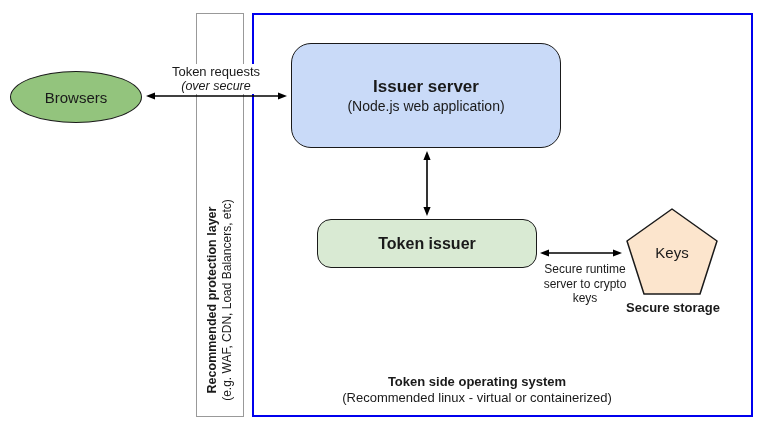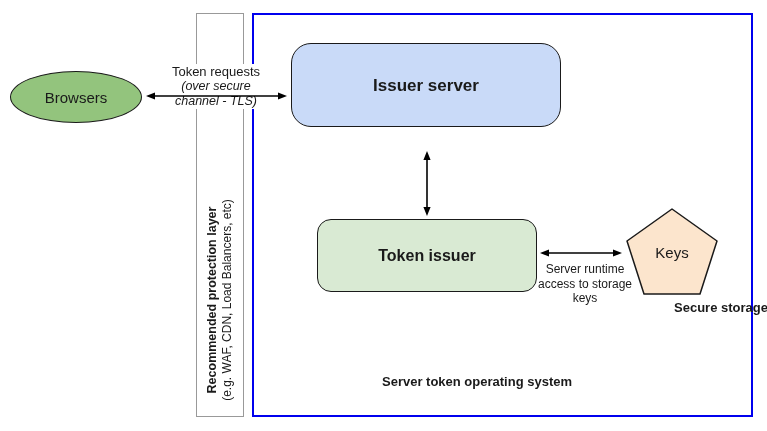--- a/index.html
+++ b/index.html
@@ -36,42 +36,42 @@
 
   
   .browsers{
     left:10px;top:71px;width:132px;height:52px;
     background:var(--browsers_fill,#93c47d);
     border:1.5px solid #1a1a1a;border-radius:50%;
     display:flex;align-items:center;justify-content:center;
     font-size:15px;box-sizing:border-box;
   }
   .issuer-server{
-    left:291px;top:43px;width:270px;height:84px;
+    left:291px;top:43px;width:270px;height:105px;
     background:var(--issuer_server_fill,#c9daf8);
     border:1.5px solid #1a1a1a;border-radius:20px;
     display:flex;flex-direction:column;align-items:center;justify-content:center;
     box-sizing:border-box;text-align:center;
   }
   .issuer-server .title{font-weight:bold;font-size:17px;line-height:21px;}
   .issuer-server .subtitle{font-size:14px;line-height:18px;}
   .token-issuer{
-    left:317px;top:219px;width:220px;height:73px;
+    left:317px;top:219px;width:220px;height:49px;
     background:var(--token_issuer_fill,#d9ead3);
     border:1.5px solid #1a1a1a;border-radius:14px;
     display:flex;flex-direction:row;align-items:center;justify-content:center;
     box-sizing:border-box;text-align:center;
   }
   .token-issuer .title{font-weight:bold;font-size:16px;line-height:20px;}
   .token-issuer .subtitle{font-size:13.5px;line-height:17px;}
 
   .keys-shape{left:620px;top:205px;}
   .keys-caption{
     left:673px;top:300px;transform:translateX(-50%);
-    font-weight:bold;font-size:13px;white-space:nowrap;margin-left:48px;
+    font-weight:bold;font-size:13px;white-space:nowrap;
   }
 
   
   .lbl{text-align:center;white-space:nowrap;}
   .token-requests-label{
     left:216px;top:64px;transform:translateX(-50%);
     background:#ffffff;padding:0 5px;line-height:15px;font-size:13px;
   }
   .token-requests-label .it{font-style:italic;font-size:12.5px;}
   .os-issuing-label{
@@ -90,44 +90,45 @@
 
 <div class="abs protection-layer"></div>
 <div class="abs os-box"></div>
 
 <div class="abs protection-label">
   <div class="l1">Recommended protection layer</div>
   <div class="l2">(e.g. WAF, CDN, Load Balancers, etc)</div>
 </div>
 
 <div class="abs os-label">
-  <div class="l1">Server token operating system</div>
+  <div class="l1">Token side operating system</div>
+  <div class="l2">(Recommended linux - virtual or containerized)</div>
 </div>
 
 <div class="abs lbl token-requests-label">
   <div>Token requests</div>
   <div class="it">(over secure</div>
-  <div class="it">channel - TLS)</div>
 </div>
 
 <div class="abs lbl os-issuing-label">
 </div>
 
 <div class="abs lbl secure-runtime-label">
-  <div>Server runtime</div>
-  <div>access to storage</div>
+  <div>Secure runtime</div>
+  <div>server to crypto</div>
   <div>keys</div>
 </div>
 
 <div class="abs browsers">
   <span>Browsers</span>
 </div>
 
 <div class="abs issuer-server">
   <div class="title">Issuer server</div>
+  <div class="subtitle">(Node.js web application)</div>
 </div>
 
 <div class="abs token-issuer">
   <div class="title">Token issuer</div>
 </div>
 
 <svg class="abs keys-shape" width="105" height="95" viewBox="0 0 105 95">
   <polygon points="52,4 97,36 80,89 24,89 7,36" stroke="#1a1a1a" stroke-width="1.5" stroke-linejoin="round" fill="#fce5cd"></polygon>
   <text x="52" y="53" text-anchor="middle" font-size="15" fill="#1a1a1a">Keys</text>
 </svg>

